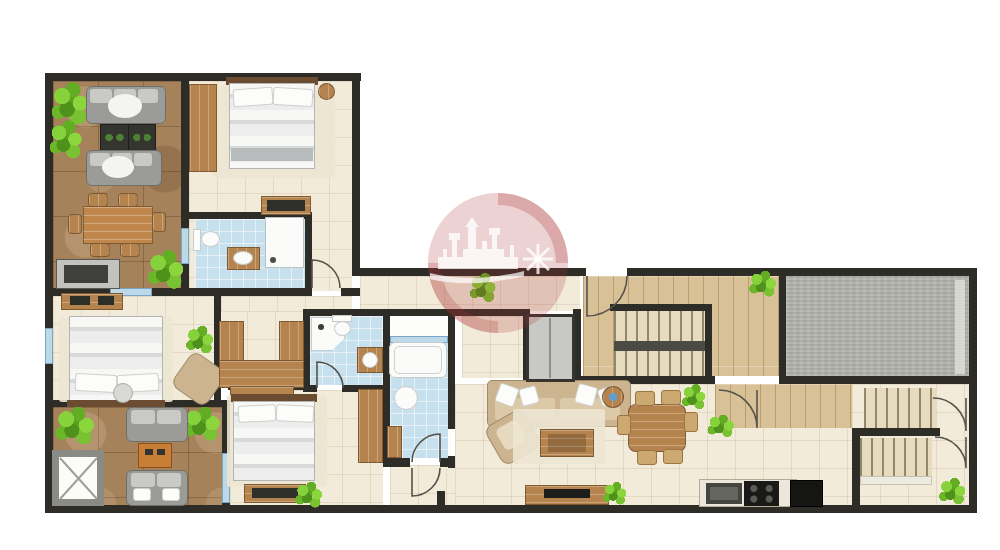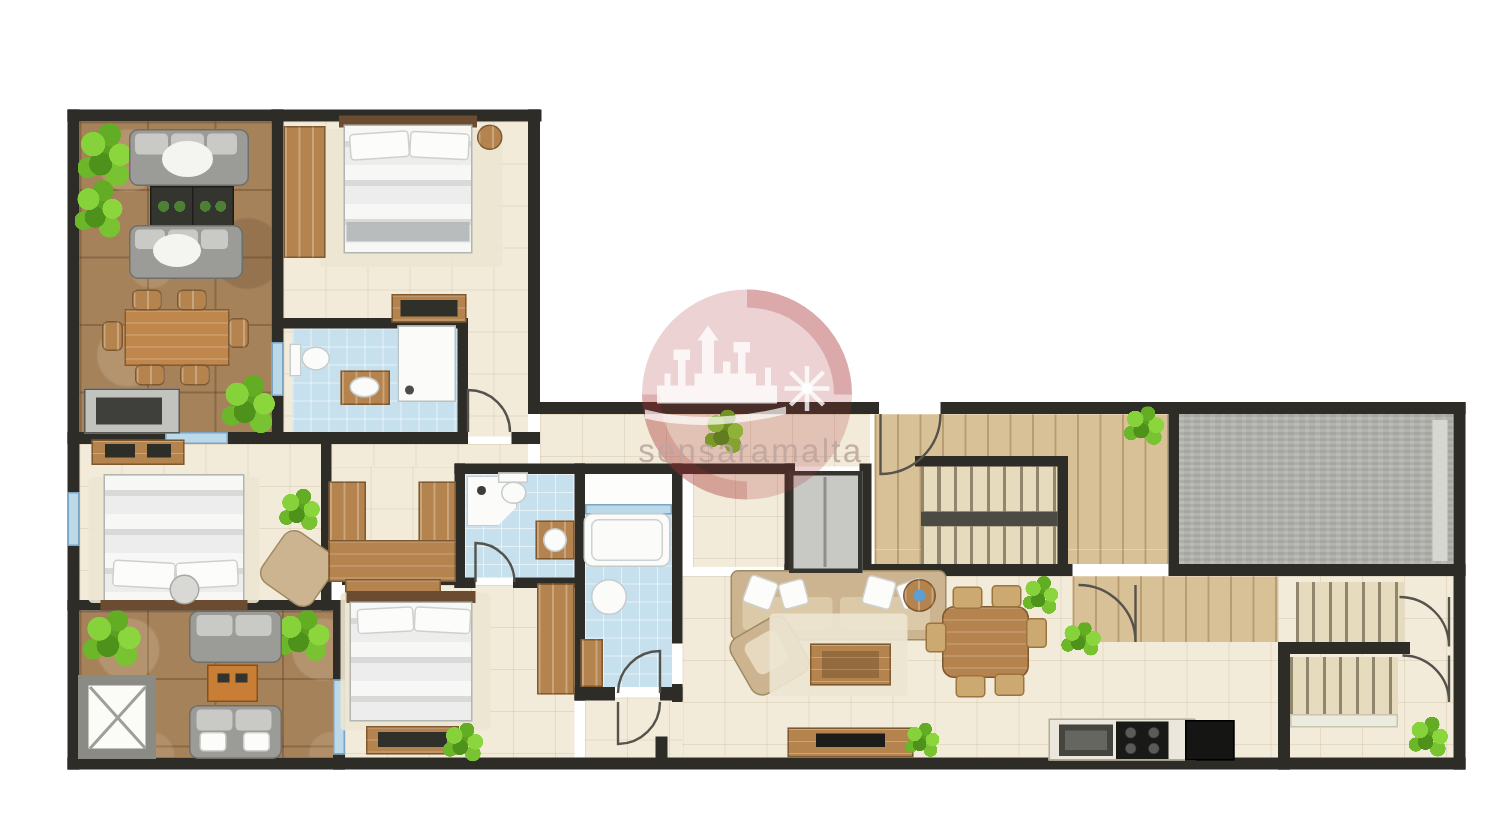--- a/index.html
+++ b/index.html
@@ -305,15 +305,14 @@
     <path fill="#ffffff" opacity="0.78" d="M18,84 L18,72 L23,72 L23,64 L27,64 L27,72 L32,72 L32,55 L29,55 L29,48 L40,48 L40,55 L37,55 L37,72 L43,72 L43,64 L48,64 L48,42 L45,42 L52,32 L59,42 L56,42 L56,64 L62,64 L62,56 L67,56 L67,64 L72,64 L72,50 L69,50 L69,43 L80,43 L80,50 L77,50 L77,64 L84,64 L84,72 L90,72 L90,60 L94,60 L94,72 L98,72 L98,84 Z"></path>
     <path d="M10,88 Q52,99 104,86 L104,91 Q52,104 10,94 Z" fill="#ffffff" opacity="0.7"></path>
     <g stroke="#ffffff" stroke-width="3" opacity="0.8">
       <line x1="103" y1="74" x2="133" y2="74"></line>
       <line x1="118" y1="59" x2="118" y2="89"></line>
       <line x1="107" y1="63" x2="129" y2="85"></line>
       <line x1="107" y1="85" x2="129" y2="63"></line>
     </g>
     <circle cx="118" cy="74" r="3.5" fill="#ffffff" opacity="0.85"></circle>
   </svg>
-  <div class="wm-text">sensaramalta</div>
 
 </div>
 
 </body></html>

